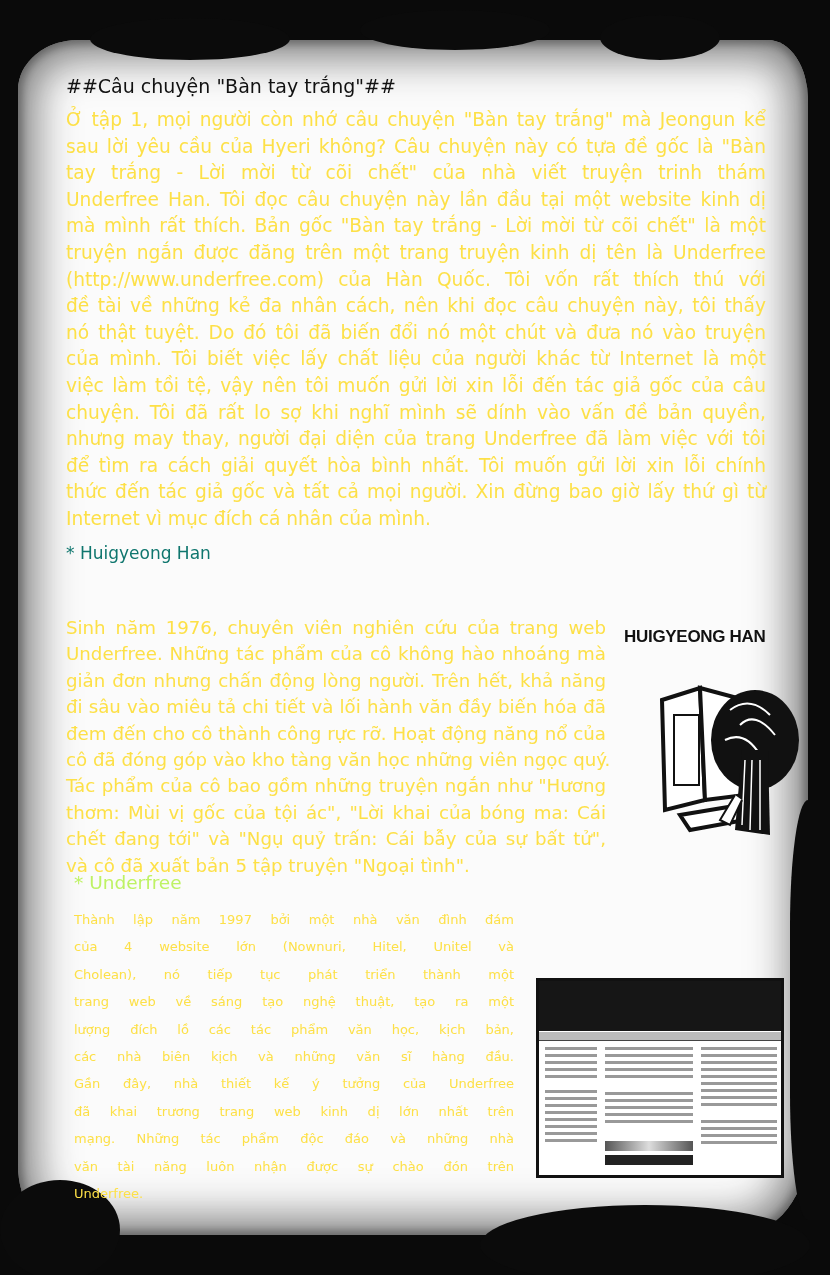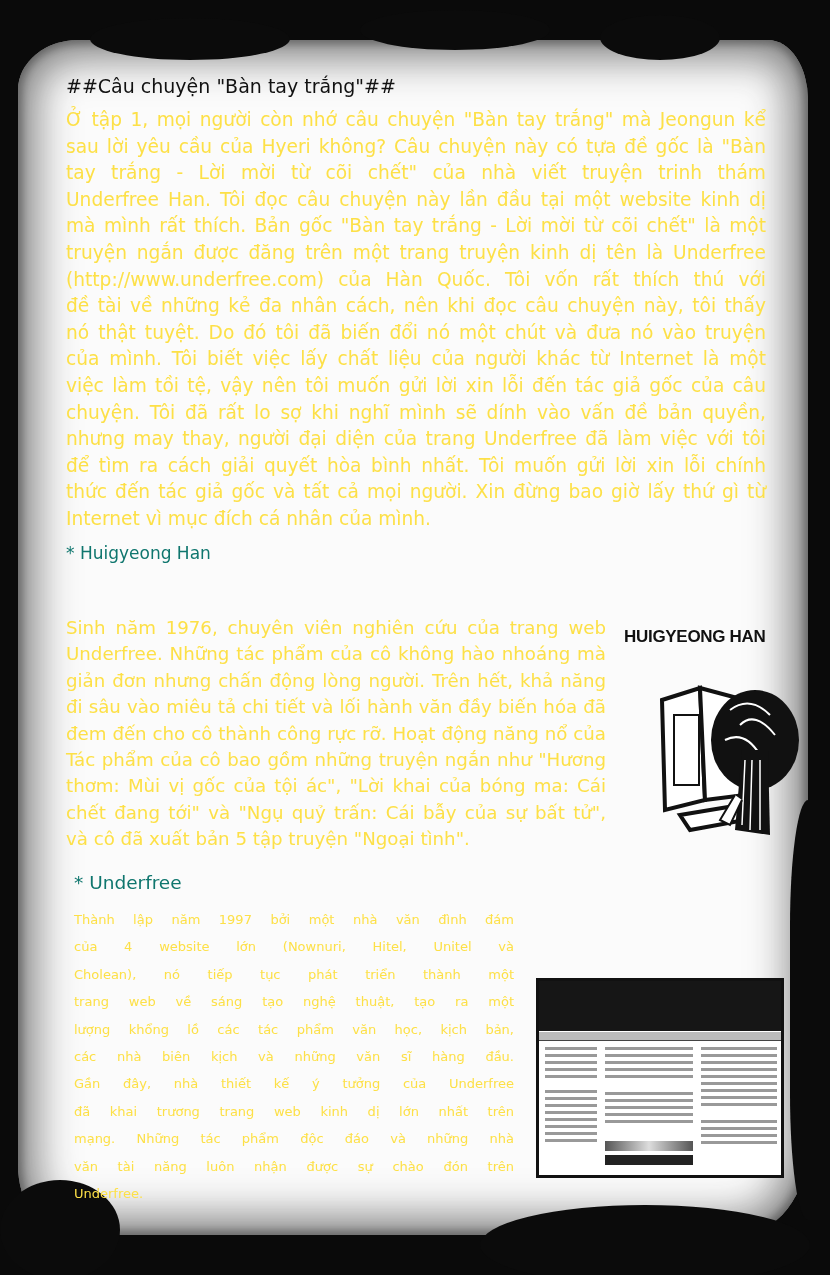--- a/index.html
+++ b/index.html
@@ -20,21 +20,21 @@
   }
   .smudge { position:absolute; background:#0b0b0b; border-radius:50%; }
   .para { position:absolute; color:#fde047; }
   .para .ln { display:block; white-space:nowrap; text-align:justify; text-align-last:justify; }
   .title {
     position:absolute; left:66px; top:75px; font-size:19px; color:#111;
   }
   .p1 { left:66px; top:107px; width:700px; font-size:18.6px; line-height:26.6px; }
   .h2 { position:absolute; left:66px; top:543px; font-size:17px; color:#0f766e; }
   .p2 { left:66px; top:579px; width:540px; font-size:18.2px; line-height:26.4px;margin-top:36px; }
-  .h3 { position:absolute; left:74px; top:872px; font-size:18.5px; color:#0f766e; }
+  .h3 { position:absolute; left:74px; top:872px; font-size:18.5px; color:#bef264; }
   .p3 { left:74px; top:906px; width:440px; font-size:13px; line-height:27.4px; }
   .last-ln { text-align-last:left !important; }
   .caption {
     position:absolute; left:624px; top:627px; font-family:"Liberation Sans", sans-serif;
     font-weight:bold; font-size:17px; color:#111; letter-spacing:-0.3px;text-align:right;
   }
   .illustration { position:absolute; left:650px; top:680px; width:150px; height:170px; }
   .screenshot {
     position:absolute; left:536px; top:978px; width:248px; height:200px;
     background:#fff; border:3px solid #111; box-sizing:border-box;
@@ -80,20 +80,21 @@
     <span class="ln last-ln">Internet vì mục đích cá nhân của mình.</span>
   </div>
 
   <div class="h2">* Huigyeong Han</div>
   <div class="para p2">
     <span class="ln">Sinh năm 1976, chuyên viên nghiên cứu của trang web</span>
     <span class="ln">Underfree. Những tác phẩm của cô không hào nhoáng mà</span>
     <span class="ln">giản đơn nhưng chấn động lòng người. Trên hết, khả năng</span>
     <span class="ln">đi sâu vào miêu tả chi tiết và lối hành văn đầy biến hóa đã</span>
     <span class="ln">đem đến cho cô thành công rực rỡ. Hoạt động năng nổ của</span>
+    <span class="ln">cô đã đóng góp vào kho tàng văn học những viên ngọc quý.</span>
     <span class="ln">Tác phẩm của cô bao gồm những truyện ngắn như "Hương</span>
     <span class="ln">thơm: Mùi vị gốc của tội ác", "Lời khai của bóng ma: Cái</span>
     <span class="ln">chết đang tới" và "Ngụ quỷ trấn: Cái bẫy của sự  bất tử",</span>
     <span class="ln last-ln">và cô đã xuất bản 5 tập truyện "Ngoại tình".</span>
   </div>
 
   <div class="caption">HUIGYEONG HAN</div>
 
   <svg class="illustration" viewBox="0 0 150 170">
 
@@ -110,21 +111,21 @@
 
     <path d="M85,115 L70,140 L80,145 L92,120" fill="#fff" stroke="#111" stroke-width="2"></path>
   </svg>
 
   <div class="h3">* Underfree</div>
   <div class="para p3">
     <span class="ln">Thành lập năm 1997 bởi một nhà văn đình đám</span>
     <span class="ln">của 4 website lớn (Nownuri, Hitel, Unitel và</span>
     <span class="ln">Cholean), nó tiếp tục phát triển thành một</span>
     <span class="ln">trang web về sáng tạo nghệ thuật, tạo ra một</span>
-    <span class="ln">lượng khổng lồ các tác phẩm văn học, kịch bản,</span>
+    <span class="ln">lượng đích lồ các tác phẩm văn học, kịch bản,</span>
     <span class="ln">các nhà biên kịch và những văn sĩ hàng đầu.</span>
     <span class="ln">Gần đây, nhà thiết kế ý tưởng của Underfree</span>
     <span class="ln">đã khai trương trang web kinh dị lớn nhất trên</span>
     <span class="ln">mạng. Những tác phẩm độc đáo và những nhà</span>
     <span class="ln">văn tài năng luôn nhận được sự chào đón trên</span>
     <span class="ln last-ln">Underfree.</span>
   </div>
 
   <div class="screenshot">
     <div class="ss-top"></div>

